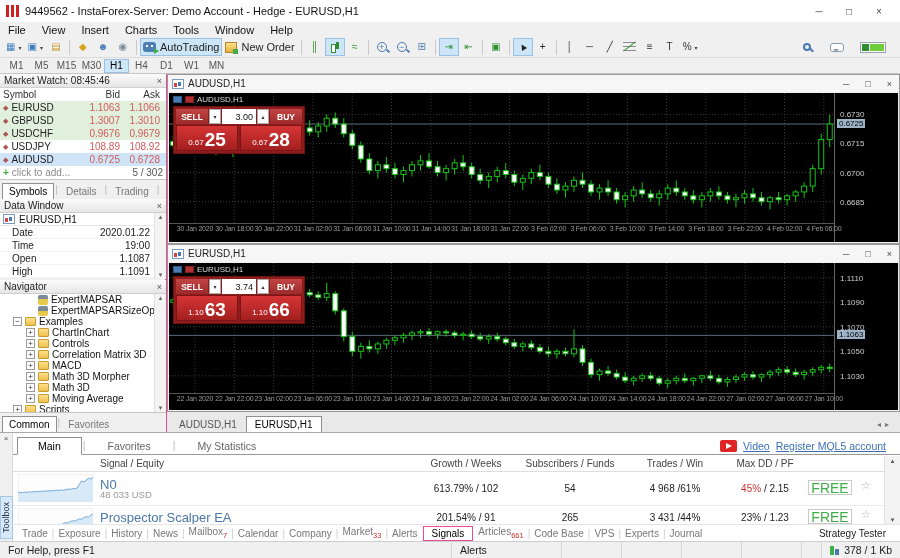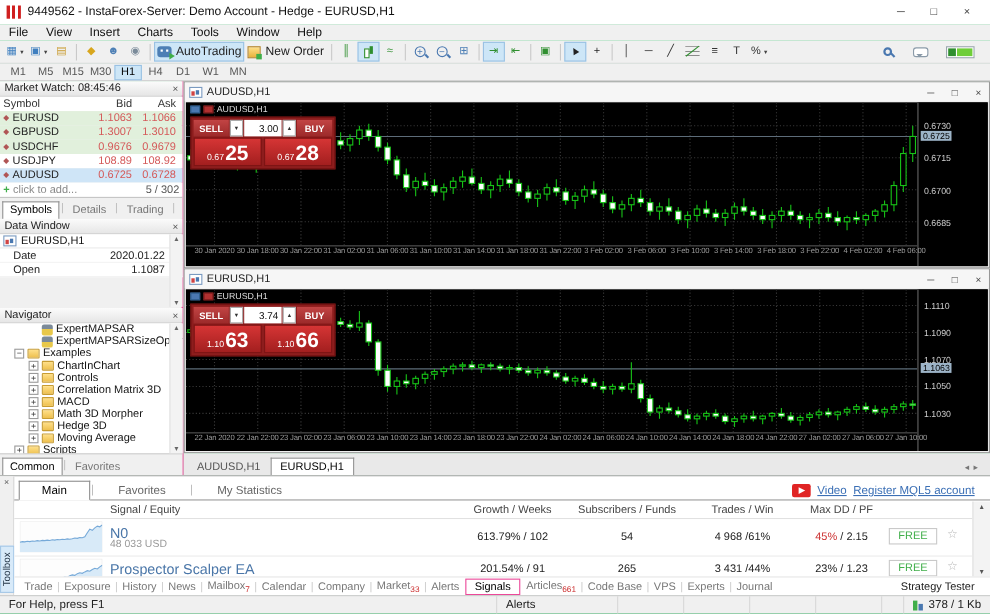--- a/index.html
+++ b/index.html
@@ -1,17 +1,17 @@
 <!DOCTYPE html>
 <html><head>
 <meta charset="utf-8">
 <style>
   *{margin:0;padding:0;box-sizing:border-box}
   html,body{background:#9a9a9a}
-  .app{position:relative;width:900px;height:558px;background:#22c55e;overflow:hidden;
+  .app{position:relative;width:900px;height:558px;background:#0369a1;overflow:hidden;
        font-family:"Liberation Sans","DejaVu Sans",sans-serif;-webkit-font-smoothing:antialiased}
   .abs{position:absolute}
 
   
   .titlebar{position:absolute;left:0;top:0;width:900px;height:22px;background:#fff;display:flex;align-items:center;gap:6px;padding:0 6px;font-size:11px;color:#111}
   .win-controls{margin-left:auto;display:flex}
   .wc{width:30px;text-align:center;font-size:10px;color:#444}
   .menubar{position:absolute;left:0;top:22px;width:900px;height:15px;background:#f0f0f0;display:flex;align-items:center;font-size:11px;color:#111}
   .menu-item{padding:0 8px}
   .toolbar{position:absolute;left:0;top:37px;width:900px;height:21px;background:#f0f0f0;border-bottom:1px solid #dcdcdc;display:flex;align-items:center;padding:0 3px}
@@ -128,21 +128,21 @@
   .tb-head{position:absolute;left:13px;top:23px;right:16px;height:16px;font-size:10px;color:#444;border-bottom:1px solid #dedede;background:#fff}
   .th-cell{position:absolute;top:2px;transform:translateX(-50%);white-space:nowrap}
   .th-left{position:absolute;top:2px;white-space:nowrap}
   .tb-rows{position:absolute;left:13px;top:39px;right:16px;height:53px;overflow:hidden;background:#fff}
   .sigrow{position:absolute;left:0;right:0;height:33px}
   .sigrow.r2{border-top:1px solid #ececec}
   .sig-name{position:absolute;color:#4a76a8;font-size:13px;white-space:nowrap}
   .sig-equity{position:absolute;color:#999;font-size:9.5px;white-space:nowrap}
   .val-cell{position:absolute;transform:translateX(-50%);font-size:10px;color:#222;white-space:nowrap}
   .dd-red{color:#cc3333}
-  .free-btn{position:absolute;width:44px;height:15px;border:1px solid #c9c9c9;background:#fff;color:#3fae49;font-size:10px;display:flex;align-items:center;justify-content:center}
+  .free-btn{position:absolute;width:44px;height:15px;border:1px solid #c9c9c9;background:#fff;color:#3fae49;font-size:14px;display:flex;align-items:center;justify-content:center}
   .star{position:absolute;color:#b9b9b9;font-size:11px}
   .spark{position:absolute;left:5px;top:2px}
   .tb-scroll{position:absolute;right:0;top:23px;width:16px;height:69px;background:#f3f3f3;border-left:1px solid #e0e0e0;font-size:7px;color:#555;text-align:center}
   .tb-scroll .up{position:absolute;top:1px;left:0;right:0}
   .tb-scroll .dn{position:absolute;bottom:1px;left:0;right:0}
   .tb-bottomtabs{position:absolute;left:13px;right:0;bottom:0;height:17px;background:#fff;border-top:1px solid #e6e6e6;display:flex;align-items:center;font-size:10px;color:#777;padding:0 6px;white-space:nowrap;overflow:hidden}
   .bt{padding:1px 3px}
   .bt.active{border:1px solid #ec4899;background:#fff;color:#000;padding:1px 8px;margin:0 2px}
   .badge{color:#cc2f2f;font-size:7.5px;vertical-align:sub}
   .bt-sep{color:#ccc;padding:0 1px}
@@ -375,22 +375,30 @@
       <div class="dw-sym">
         <span class="ic-minichart"></span>
         <span>EURUSD,H1</span>
       </div>
       <div id="dw-fields">
           <div class="dw-row">
             <span class="dw-label">Date</span>
             <span class="dw-val">2020.01.22</span>
           </div>
           <div class="dw-row">
+            <span class="dw-label">Time</span>
+            <span class="dw-val">19:00</span>
+          </div>
+          <div class="dw-row">
             <span class="dw-label">Open</span>
             <span class="dw-val">1.1087</span>
+          </div>
+          <div class="dw-row">
+            <span class="dw-label">High</span>
+            <span class="dw-val">1.1091</span>
           </div>
         </div>
       <div class="vscroll" style="top:14px;height:66px">
         <span class="up">▴</span>
         <span class="dn">▾</span>
       </div>
     </div>
 
     <div class="abs" style="left:0;top:206px;width:166px;height:152px">
       <div class="phead">
@@ -432,21 +440,21 @@
             <span>MACD</span>
           </div>
           <div class="tree-row" style="padding-left: 26px;">
             <span class="expand">+</span>
             <span class="ti-folder"></span>
             <span>Math 3D Morpher</span>
           </div>
           <div class="tree-row" style="padding-left: 26px;">
             <span class="expand">+</span>
             <span class="ti-folder"></span>
-            <span>Hedge 3D</span>
+            <span>Math 3D</span>
           </div>
           <div class="tree-row" style="padding-left: 26px;">
             <span class="expand">+</span>
             <span class="ti-folder"></span>
             <span>Moving Average</span>
           </div>
           <div class="tree-row" style="padding-left: 13px;">
             <span class="expand">+</span>
             <span class="ti-folder"></span>
             <span>Scripts</span>

